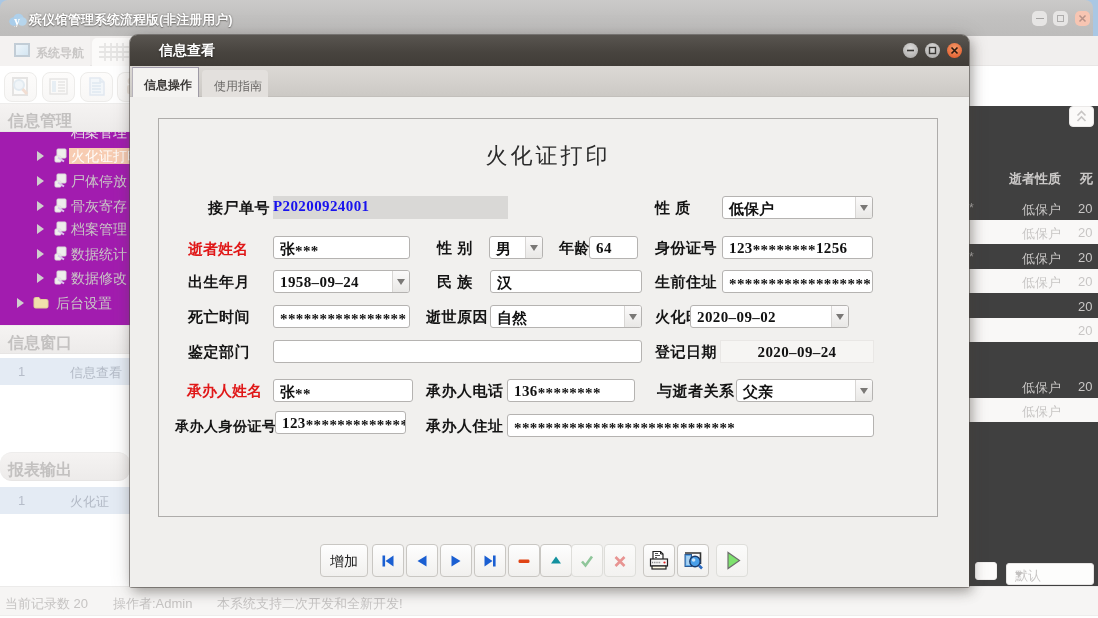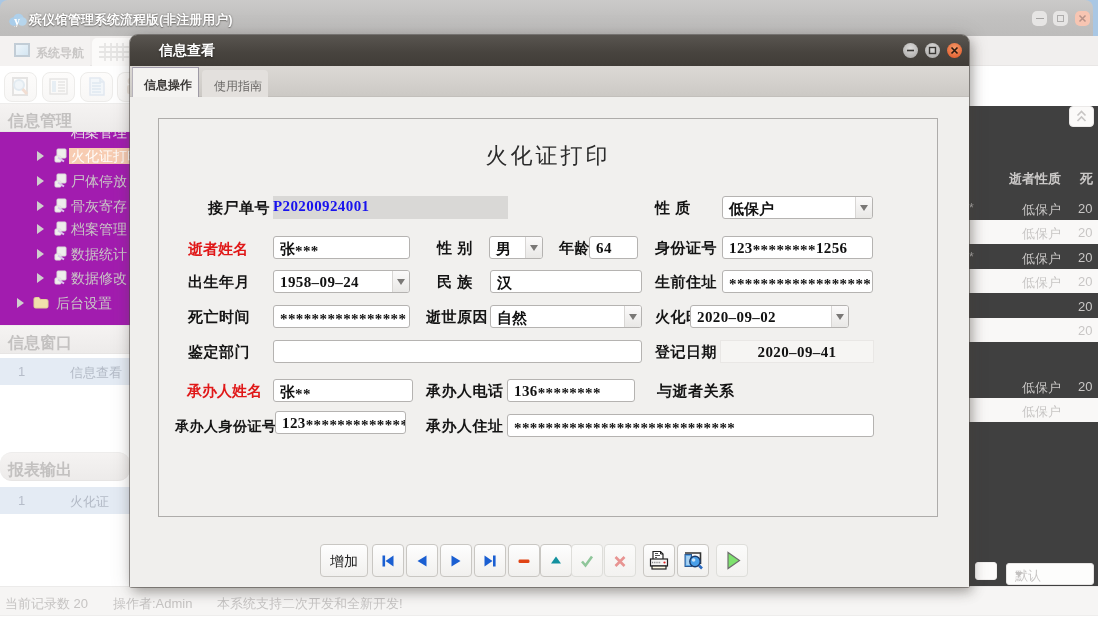--- a/index.html
+++ b/index.html
@@ -395,31 +395,35 @@
     </div>
   <span class="abs lbl" style="left:525px;top:273px;">火化时间</span>
   <div class="abs fld" style="left:560px;top:270px;width:159px;">
       <span class="v vser">2020–09–02</span>
       <span class="arr"></span>
     </div>
 
   <span class="abs lbl" style="left:58px;top:308px;">鉴定部门</span>
   <div class="abs fld" style="left:143px;top:305px;width:369px;"></div>
   <span class="abs lbl" style="left:525px;top:308px;">登记日期</span>
-  <div class="abs" style="left:590px;top:305px;width:154px;height:23px;background:#f6f5f3;border:1px solid #e9e7e5;text-align:center;"><span class="vser" style="position:relative;top:2px;">2020–09–41</span></div>
+  <div class="abs" style="left:590px;top:305px;width:154px;height:23px;background:#f6f5f3;border:1px solid #e9e7e5;text-align:center;"><span class="vser" style="position:relative;top:2px;">2020–09–24</span></div>
 
   <span class="abs lblr" style="left:57px;top:347px;">承办人姓名</span>
   <div class="abs fld" style="left:143px;top:344px;width:140px;">
       <span class="v vcjk">张<span class="ast vser" style="font-size:15px;">**</span></span>
     </div>
   <span class="abs lbl" style="left:296px;top:347px;font-size:15px;">承办人电话</span>
   <div class="abs fld" style="left:377px;top:344px;width:128px;">
       <span class="v vser">136<span class="ast">********</span></span>
     </div>
   <span class="abs lbl" style="left:527px;top:347px;font-size:15px;">与逝者关系</span>
+  <div class="abs fld" style="left:606px;top:344px;width:137px;">
+      <span class="v vcjk">父亲</span>
+      <span class="arr"></span>
+    </div>
 
   <span class="abs lbl" style="left:45px;top:383px;font-size:14px;">承办人身份证号</span>
   <div class="abs fld" style="left:145px;top:376px;width:131px;">
       <span class="v vser">123<span class="ast">*************</span></span>
     </div>
   <span class="abs lbl" style="left:296px;top:382px;font-size:15px;">承办人住址</span>
   <div class="abs fld" style="left:377px;top:379px;width:367px;">
       <span class="v vser"><span class="ast">****************************</span></span>
     </div>
 

